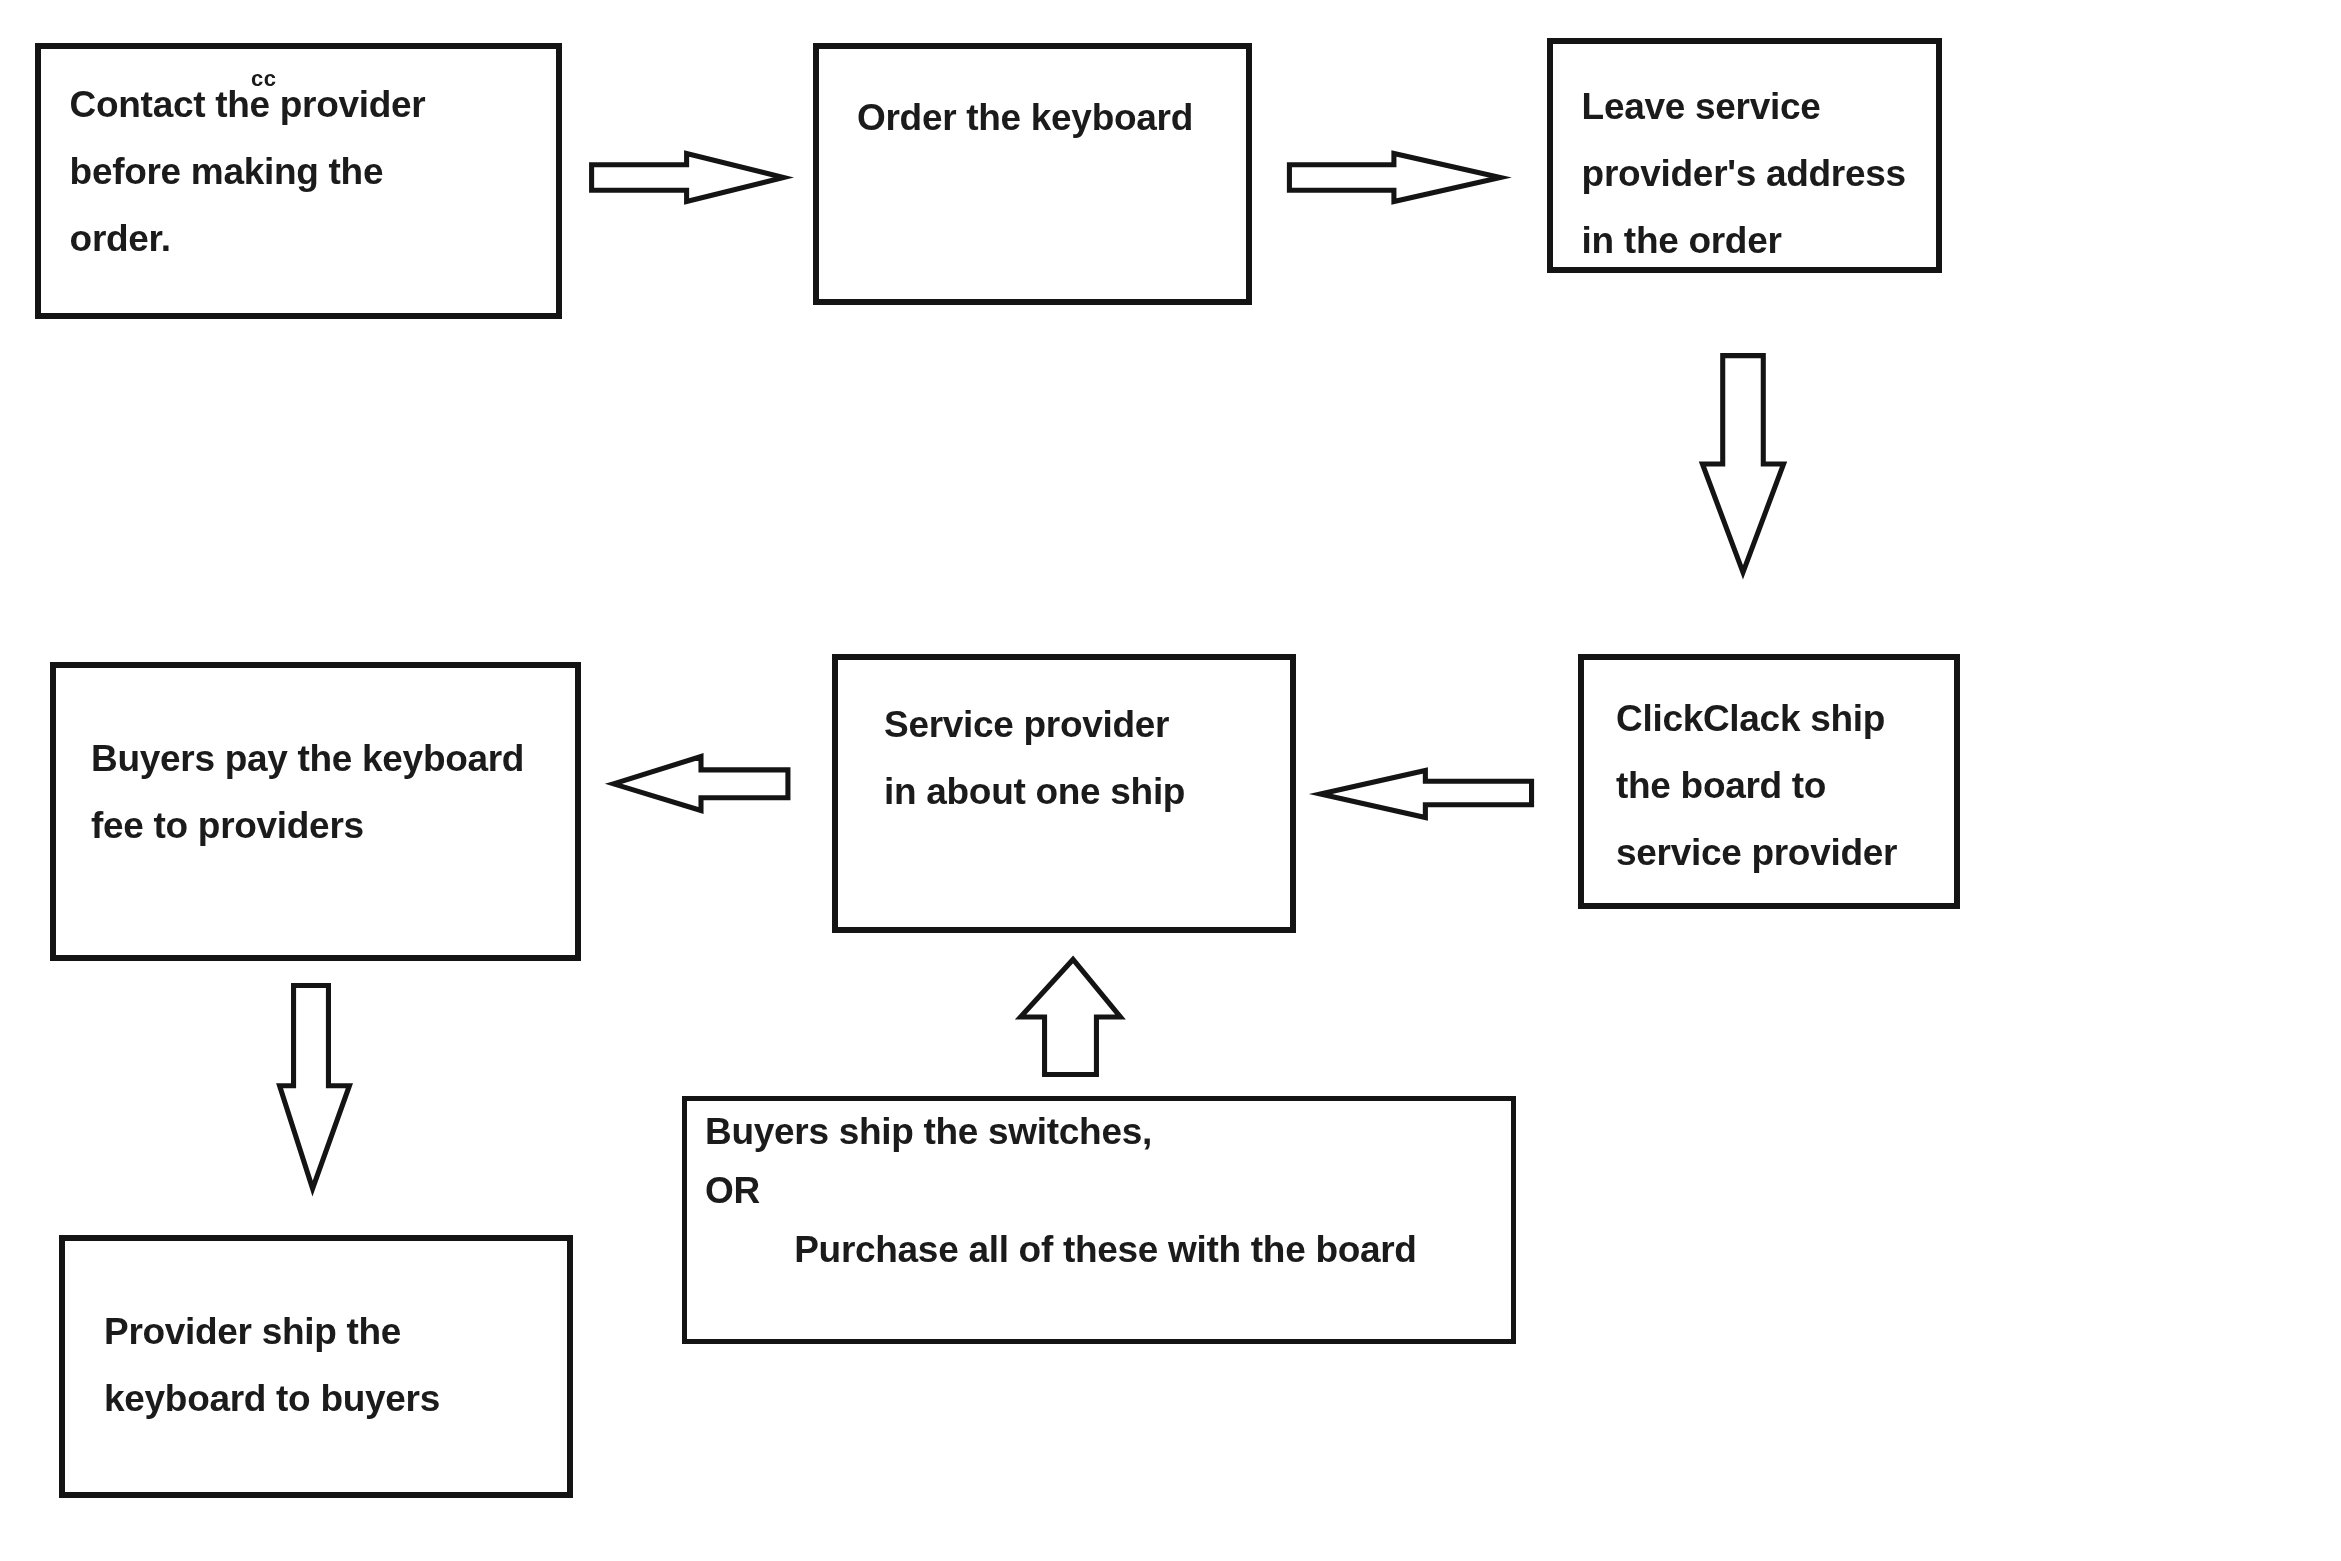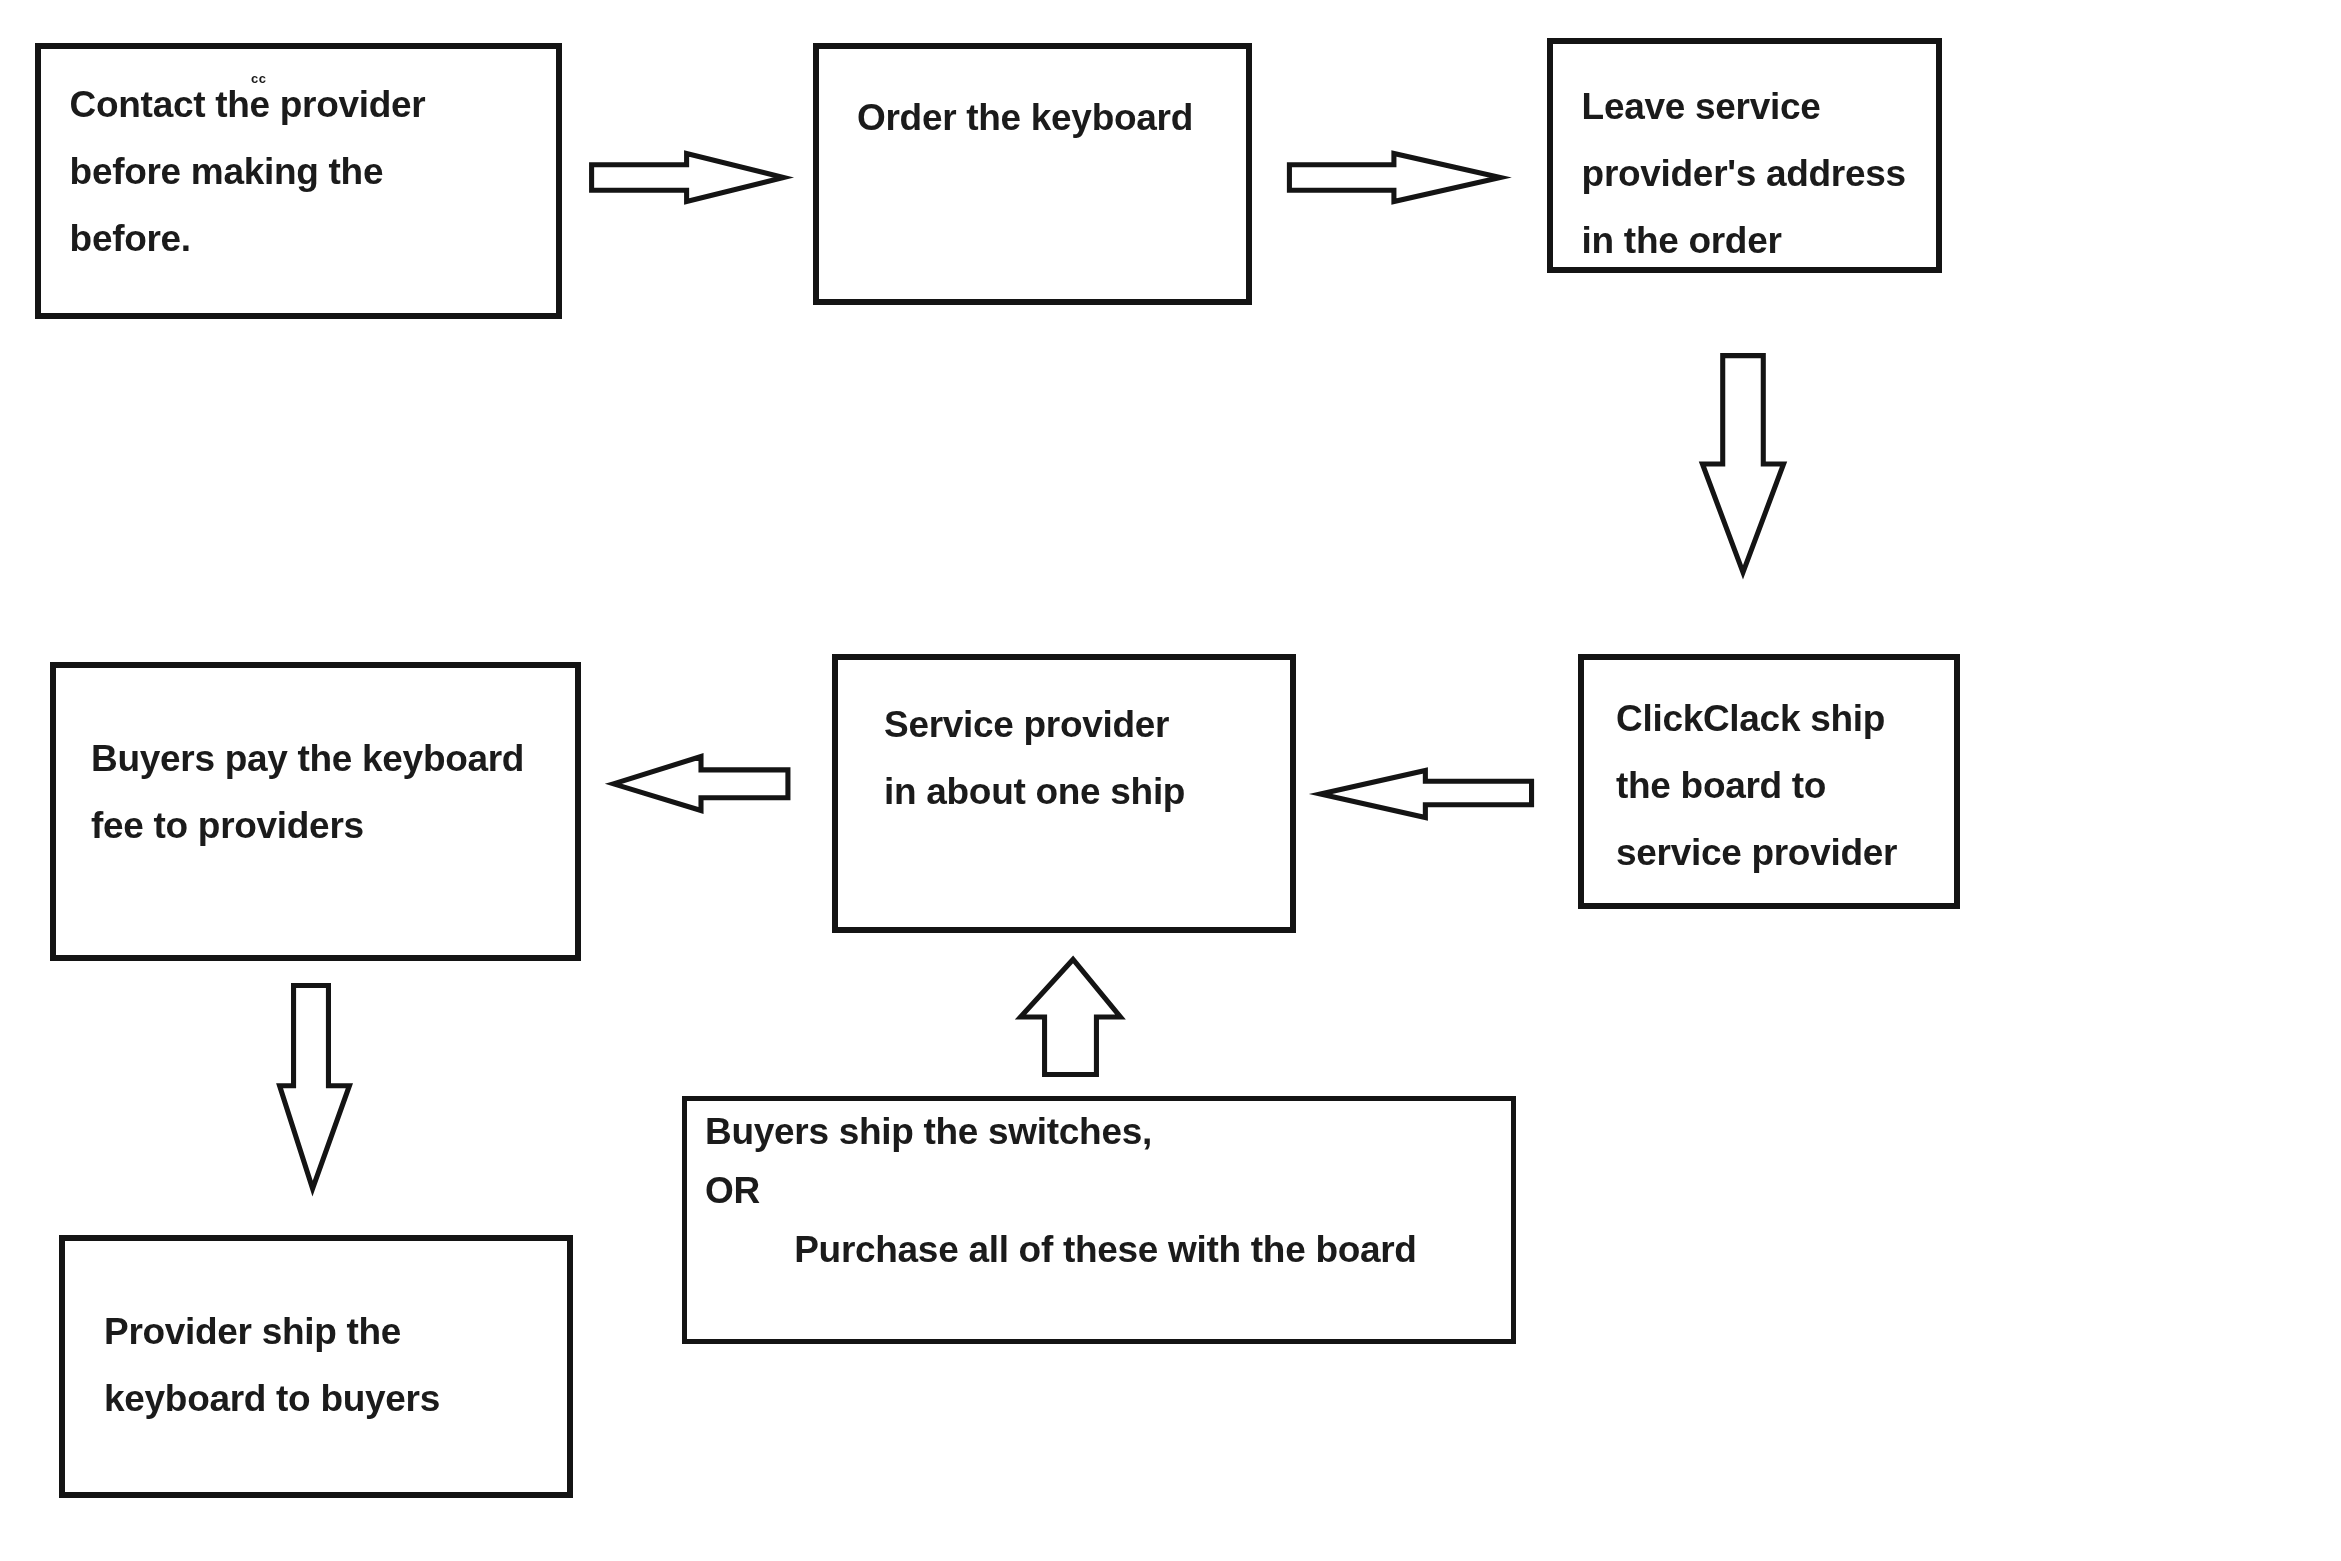--- a/index.html
+++ b/index.html
@@ -38,21 +38,21 @@
   #box-pay        { left: 50px;   top: 662px; width: 531px;  height: 299px; padding: 57px 6.3px 0 35px; }
   #box-ship-kb    { left: 59px;   top: 1235px; width: 514px;  height: 263px; padding: 57px 6.3px 0 39px; }
   #box-parts      { left: 682px; top: 1096px; width: 834px; height: 248px; padding: 1.3px 5.1px 0 18px;
                     border-width: 5.1px; line-height: 59px; }
   #box-parts .line:nth-of-type(3) { text-align: center; }
 
   .sup-cc {
     position: absolute;
     left: 210px;
     top: 21.6px;
-    font-size: 13px;
+    font-size: 22px;
     font-weight: 600;
     letter-spacing: 0.6px;
     line-height: 16.5px;
   }
 
   .arrow { position: absolute; overflow: visible; display: block; }
   .arrow polygon {
     fill: #ffffff;
     stroke: #141414;
     stroke-width: 8;
@@ -62,21 +62,21 @@
 </style>
 </head>
 <body>
 
 <div id="canvas">
 
   <div class="box" id="box-contact">
     <span class="sup-cc">cc</span>
     <div class="line">Contact the provider</div>
     <div class="line">before making the</div>
-    <div class="line">before.</div>
+    <div class="line">order.</div>
   </div>
 
   <svg class="arrow" id="arrow1" style="left:587px; top:149px;" width="203" height="57" viewBox="0 0 320 90">
     <polygon points="7,25 157,25 157,7 310,45 157,83 157,65 7,65"></polygon>
   </svg>
 
   <div class="box" id="box-order">
     <div class="line">Order the keyboard</div>
   </div>
 

